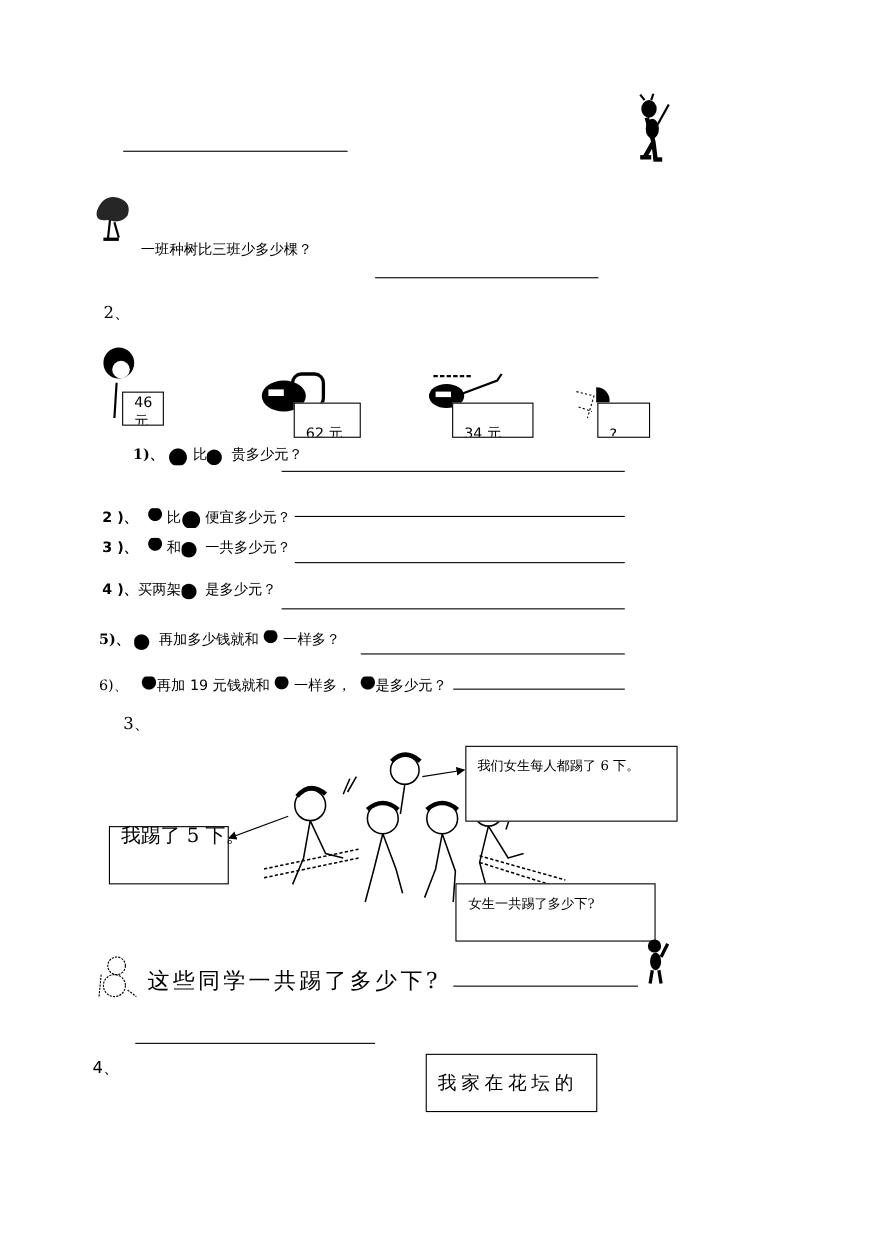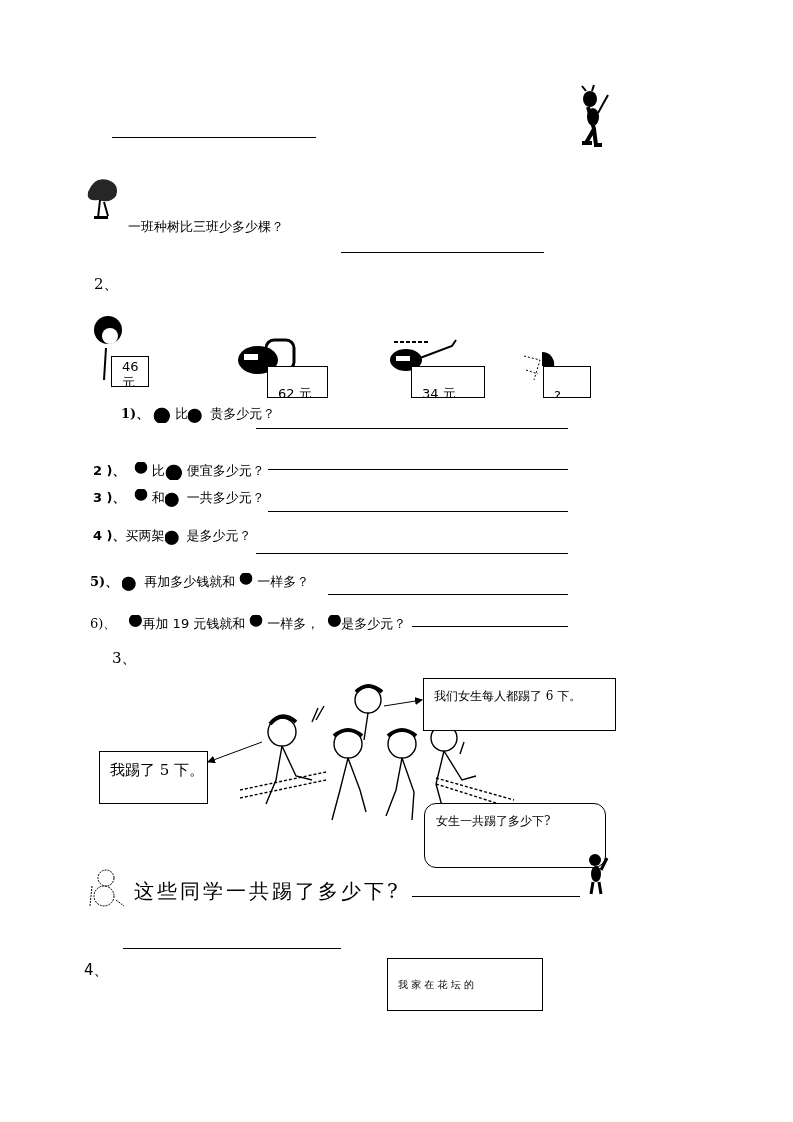--- a/index.html
+++ b/index.html
@@ -140,27 +140,27 @@
   <defs>
       <marker id="ah" markerWidth="8" markerHeight="8" refX="7" refY="4" orient="auto">
         <path d="M0 0 L8 4 L0 8Z" fill="#000"></path>
       </marker>
     </defs>
   <line x1="384" y1="706" x2="422" y2="700" stroke="#000" stroke-width="1" marker-end="url(#ah)"></line>
   <line x1="262" y1="742" x2="208" y2="762" stroke="#000" stroke-width="1" marker-end="url(#ah)"></line>
   <line x1="585" y1="856" x2="556" y2="836" stroke="#000" stroke-width="1" marker-end="url(#ah)"></line>
 </svg>
 
-<div class="box" style="left:423px;top:678px;width:193px;height:53px;">
+<div class="box" style="left:423px;top:678px;width:193px;height:69px;">
   <div class="txt serif" style="left:10px;top:9px;font-size:12px;">我们女生每人都踢了 6 下。</div>
 </div>
 <div class="box" style="left:99px;top:751px;width:109px;height:53px;">
-  <div class="txt serif" style="left:10px;top:10px;font-size:15px;">我踢了 5 下。</div>
+  <div class="txt serif" style="left:10px;top:0;font-size:18px;">我踢了 5 下。</div>
 </div>
-<div class="box" style="left:424px;top:803px;width:182px;height:65px;border-radius:12px;">
+<div class="box" style="left:414px;top:803px;width:182px;height:53px;">
   <div class="txt serif" style="left:11px;top:9px;font-size:12px;">女生一共踢了多少下?</div>
 </div>
 
 <svg class="abs" style="left:583px;top:852px;" width="26" height="44" viewBox="0 0 26 44">
   <ellipse cx="12" cy="8" rx="6" ry="6" fill="#000"></ellipse>
   <ellipse cx="13" cy="22" rx="5" ry="8" fill="#000"></ellipse>
   <path d="M10 30 L8 42 M16 30 L18 42 M18 18 L24 6" stroke="#000" stroke-width="3"></path>
 </svg>
 
 <svg class="abs" style="left:88px;top:866px;" width="38" height="44" viewBox="0 0 38 44">
@@ -170,14 +170,14 @@
     <path d="M4 20 L2 40 M28 34 L36 40"></path>
   </g>
 </svg>
 <div class="txt serif" style="left:134px;top:883px;font-size:20px;letter-spacing:3px;">这些同学一共踢了多少下?</div>
 <div class="line" style="left:412px;top:896px;width:168px;"></div>
 
 <div class="line" style="left:123px;top:948px;width:218px;"></div>
 
 <div class="txt" style="left:84px;top:962px;font-size:15px;">4、</div>
 <div class="box" style="left:387px;top:958px;width:156px;height:53px;">
-  <div class="txt" style="left:10px;top:18px;font-size:10px;">我 家 在 花 坛 的</div>
+  <div class="txt" style="left:10px;top:18px;font-size:17px;font-family:Liberation Serif, serif;">我 家 在 花 坛 的</div>
 </div>
 
 </body></html>

